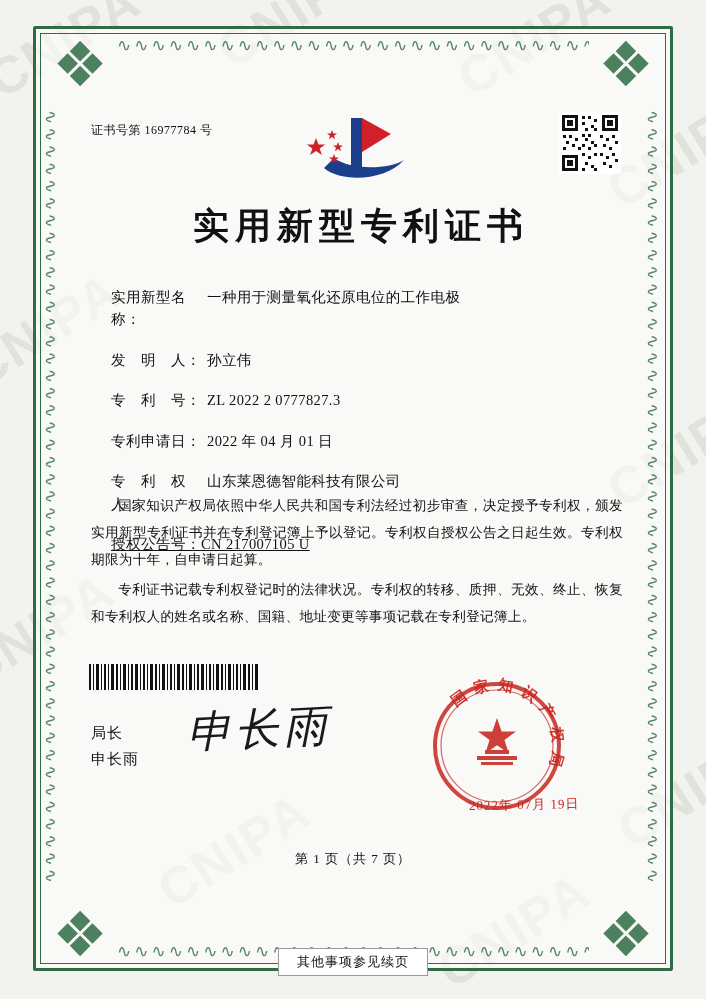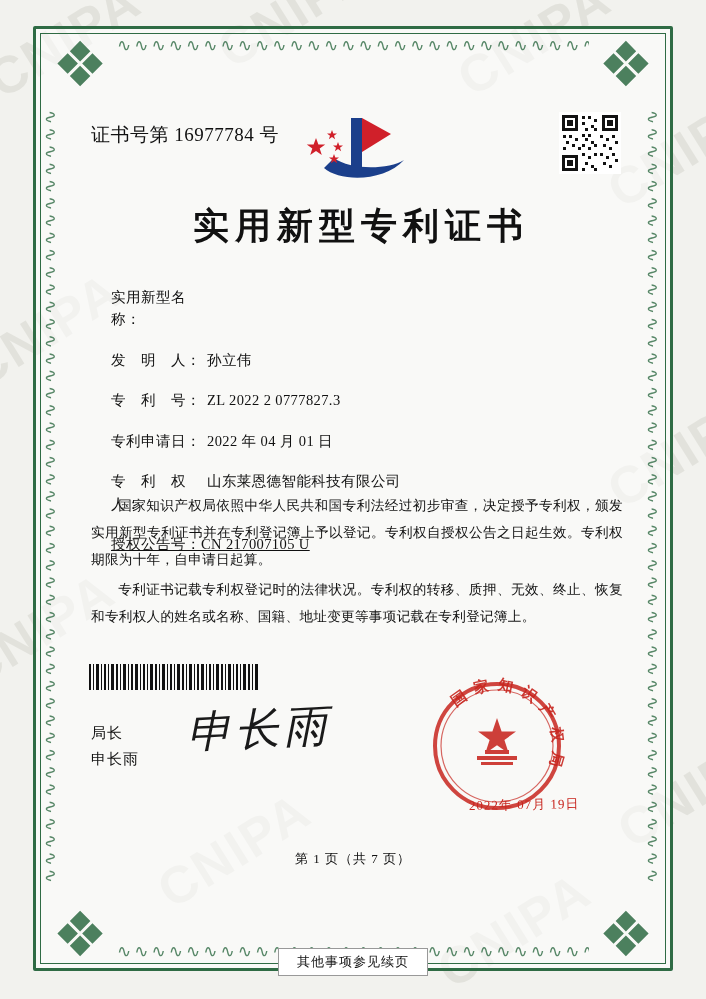--- a/index.html
+++ b/index.html
@@ -93,21 +93,21 @@
     left: 34px;
     right: 34px;
     top: 34px;
     bottom: 34px;
   }
 
   #cert-number {
     position: absolute;
     left: 24px;
     top: 62px;
-    font-size: 19px;
+    font-size: 12px;
     color: #111;
     letter-spacing: 0.5px;
   }
 
   
   #qr-code {
     position: absolute;
     right: 18px;
     top: 52px;
     width: 62px;
@@ -378,20 +378,21 @@
         </g>
       </svg>
     </div>
 
     <div id="doc-title">实用新型专利证书</div>
 
     <div id="fields">
 
       <div class="field-row">
         <div class="field-label">实用新型名称：</div>
+        <div class="field-value">一种用于测量氧化还原电位的工作电极</div>
       </div>
 
       <div class="field-row">
         <div class="field-label">发　明　人：</div>
         <div class="field-value">孙立伟</div>
       </div>
 
       <div class="field-row">
         <div class="field-label">专　利　号：</div>
         <div class="field-value">ZL 2022 2 0777827.3</div>

